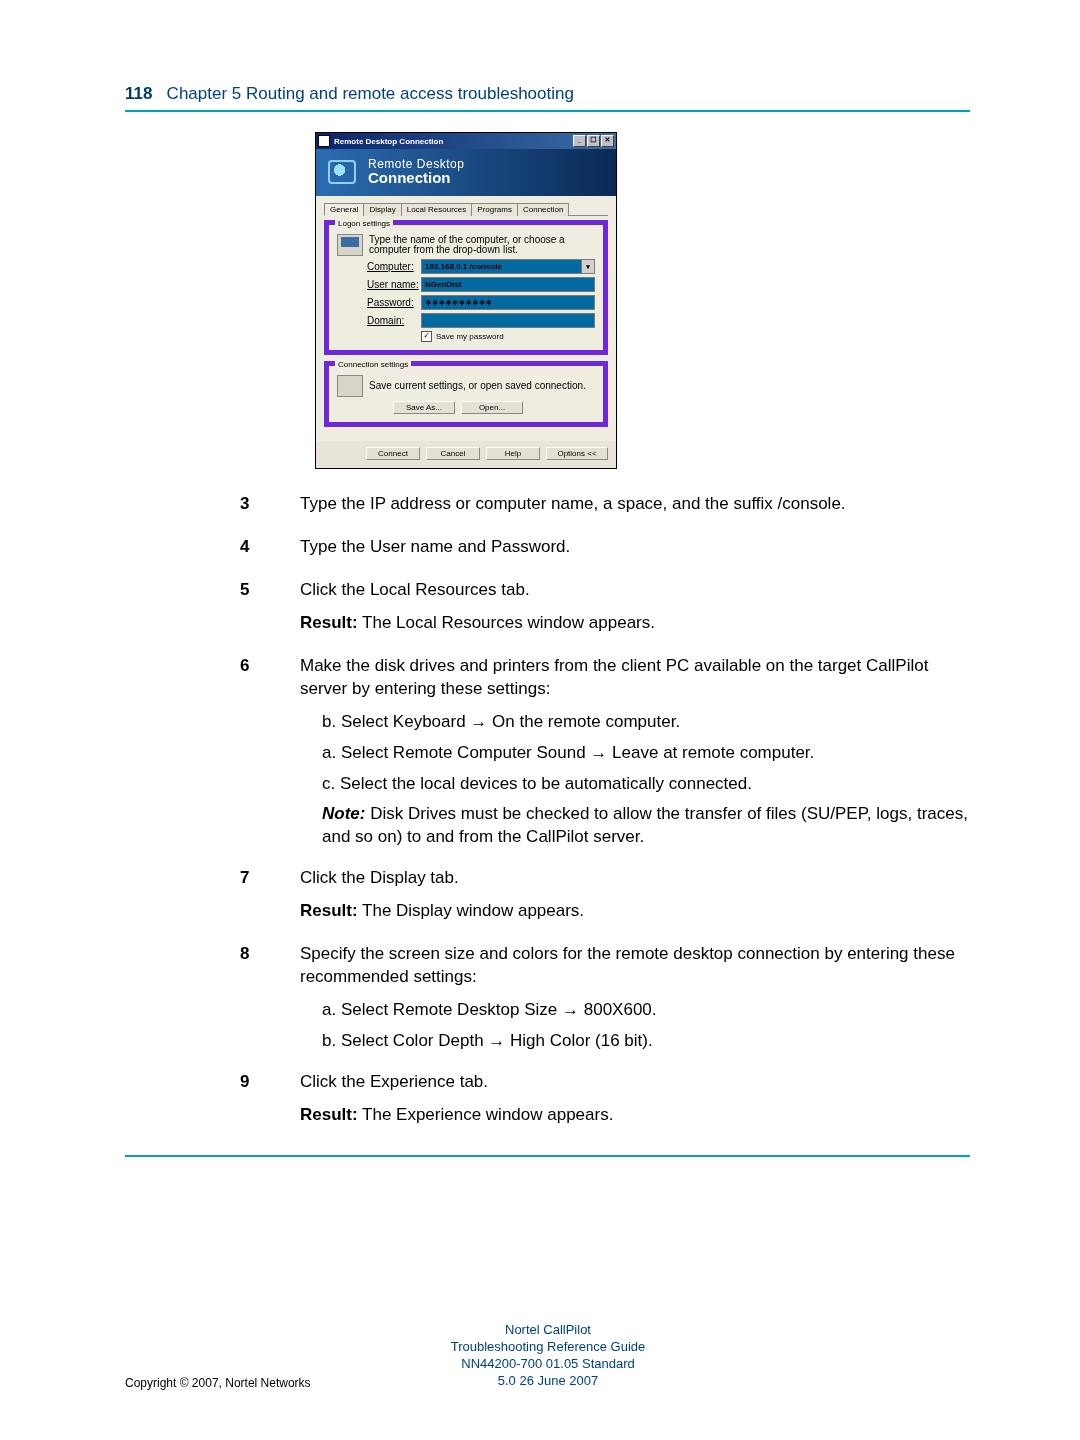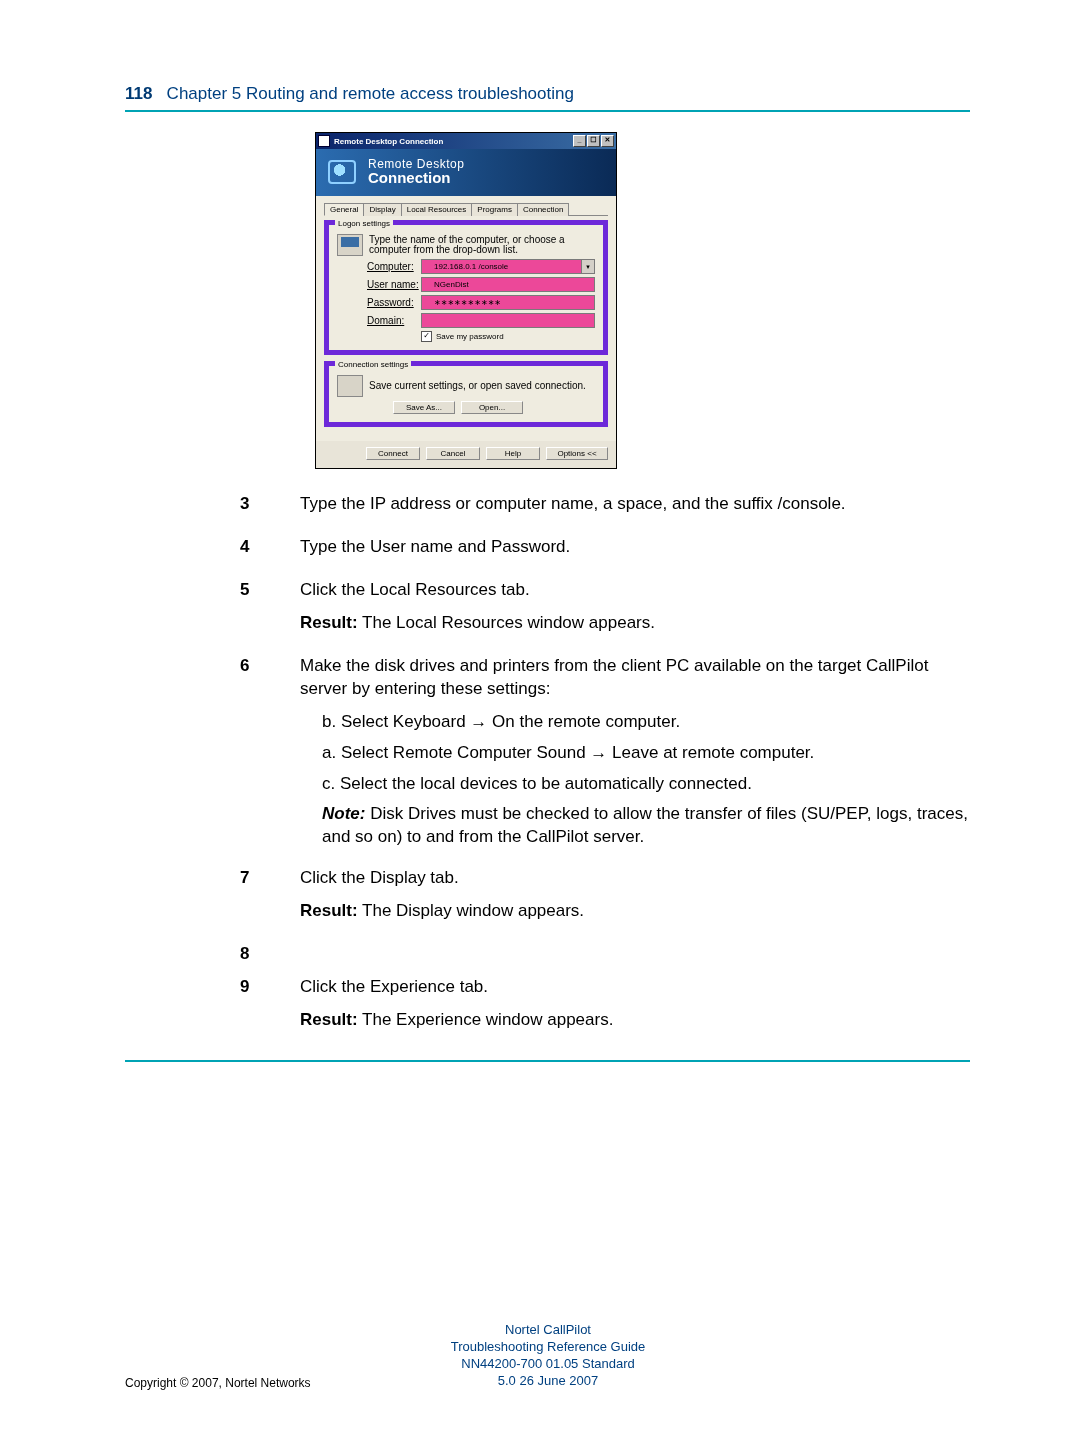--- a/index.html
+++ b/index.html
@@ -161,26 +161,27 @@
   .lbl {
     width: 54px;
     font-size: 10px;
     text-align: left;
     padding-left: 30px;
     text-decoration: underline;
   }
   .inp {
     flex: 1;
     border: 1px solid #7a7a7a;
-    background: #ec4899;
+    background: #0369a1;
     height: 13px;
     font-size: 8px;
-    padding: 0 12px;
+    padding: 0 3px;
     line-height: 13px;
     position: relative;
+    font-weight: bold;
   }
   .combo-arrow {
     position: absolute;
     right: 0; top: 0;
     width: 12px; height: 13px;
     background: #d4d0c8;
     border-left: 1px solid #7a7a7a;
     text-align: center;
     font-size: 7px;
     line-height: 13px;
@@ -394,20 +395,27 @@
     <div class="step">
       <div class="num">7</div>
       <div class="body">
         <p>Click the Display tab.</p>
         <p class="res-line"><span class="rlabel">Result:</span><span> The Display window appears.</span></p>
       </div>
     </div>
 
     <div class="step">
       <div class="num">8</div>
+      <div class="body">
+        <p>Specify the screen size and colors for the remote desktop connection by entering these recommended settings:</p>
+        <div class="sub">
+          <p>a.  Select Remote Desktop Size → 800X600.</p>
+          <p>b.  Select Color Depth → High Color (16 bit).</p>
+        </div>
+      </div>
     </div>
 
     <div class="step">
       <div class="num">9</div>
       <div class="body">
         <p>Click the Experience tab.</p>
         <p class="res-line"><span class="rlabel">Result:</span><span> The Experience window appears.</span></p>
       </div>
     </div>
 

